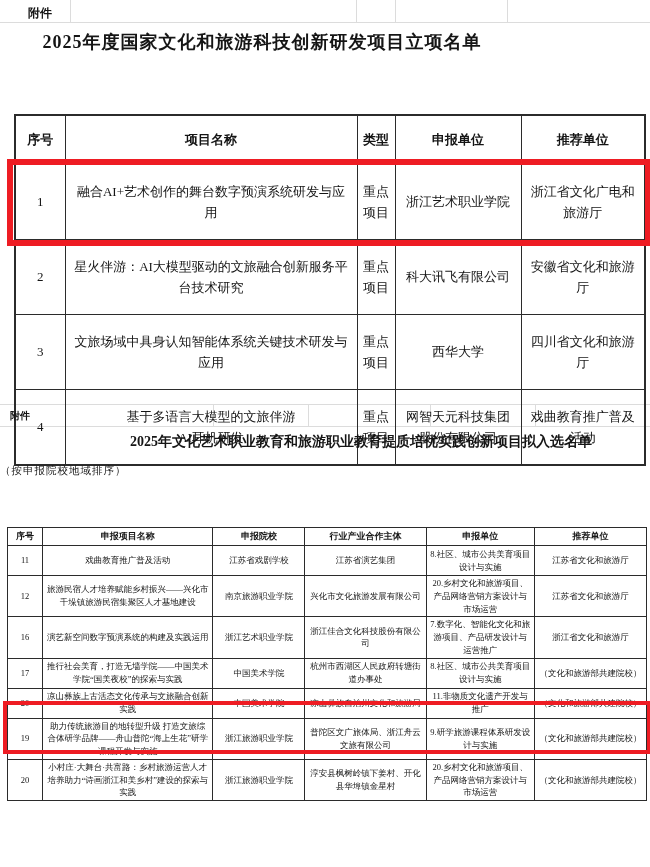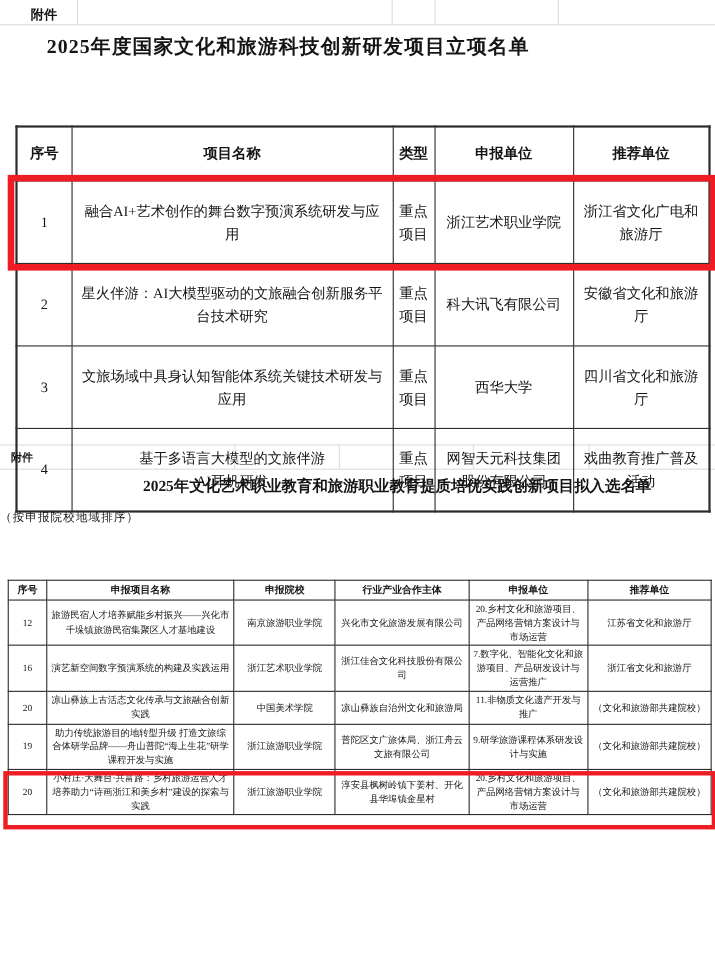--- a/index.html
+++ b/index.html
@@ -128,34 +128,50 @@
             <th>序号</th>
             <th>申报项目名称</th>
             <th>申报院校</th>
             <th>行业产业合作主体</th>
             <th>申报单位</th>
             <th>推荐单位</th>
           </tr>
         </thead>
       <tbody>
           <tr>
+            <td>11</td>
+            <td>戏曲教育推广普及活动</td>
+            <td>江苏省戏剧学校</td>
+            <td>江苏省演艺集团</td>
+            <td>8.社区、城市公共美育项目设计与实施</td>
+            <td>江苏省文化和旅游厅</td>
+          </tr>
+          <tr>
             <td>12</td>
             <td>旅游民宿人才培养赋能乡村振兴——兴化市千垛镇旅游民宿集聚区人才基地建设</td>
             <td>南京旅游职业学院</td>
             <td>兴化市文化旅游发展有限公司</td>
             <td>20.乡村文化和旅游项目、产品网络营销方案设计与市场运营</td>
             <td>江苏省文化和旅游厅</td>
           </tr>
           <tr class="hl">
             <td>16</td>
             <td>演艺新空间数字预演系统的构建及实践运用</td>
             <td>浙江艺术职业学院</td>
             <td>浙江佳合文化科技股份有限公司</td>
             <td>7.数字化、智能化文化和旅游项目、产品研发设计与运营推广</td>
             <td>浙江省文化和旅游厅</td>
+          </tr>
+          <tr>
+            <td>17</td>
+            <td>推行社会美育，打造无墙学院——中国美术学院“国美夜校”的探索与实践</td>
+            <td>中国美术学院</td>
+            <td>杭州市西湖区人民政府转塘街道办事处</td>
+            <td>8.社区、城市公共美育项目设计与实施</td>
+            <td>（文化和旅游部共建院校）</td>
           </tr>
           <tr>
             <td>20</td>
             <td>凉山彝族上古活态文化传承与文旅融合创新实践</td>
             <td>中国美术学院</td>
             <td>凉山彝族自治州文化和旅游局</td>
             <td>11.非物质文化遗产开发与推广</td>
             <td>（文化和旅游部共建院校）</td>
           </tr>
           <tr>

